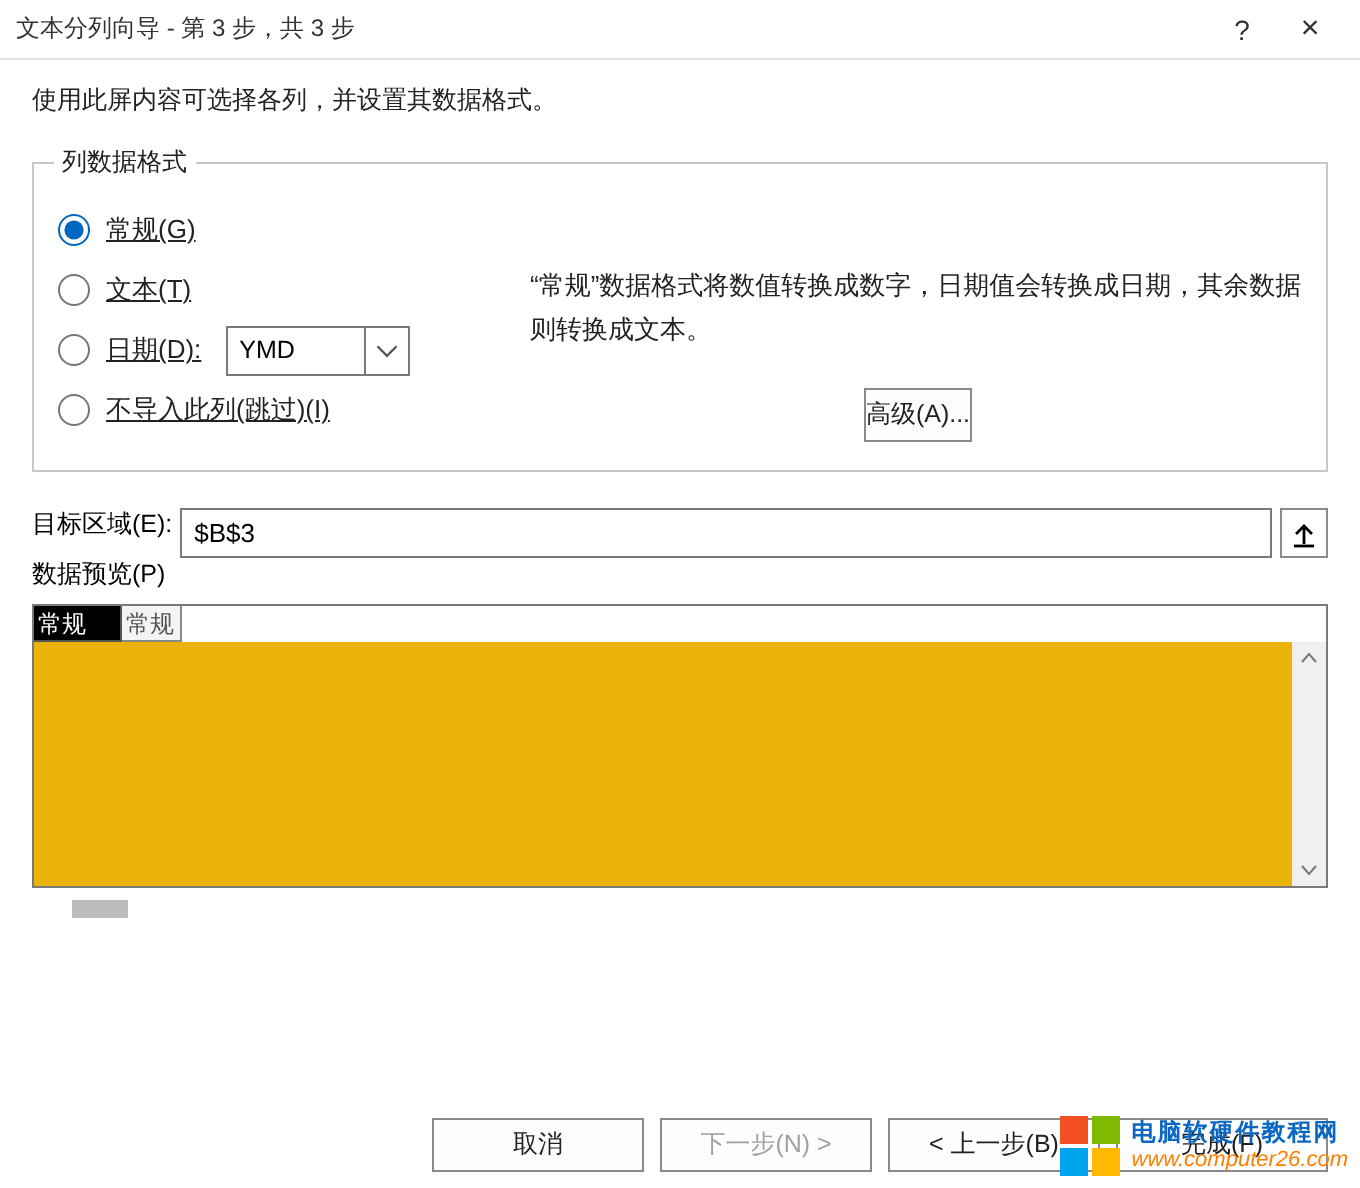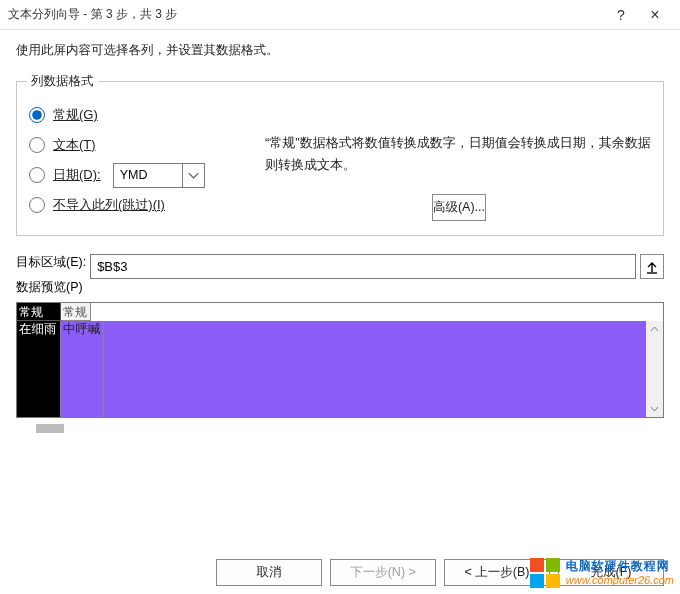--- a/index.html
+++ b/index.html
@@ -72,21 +72,21 @@
     flex: 1; height: 25px; border: 1px solid #7a7a7a; padding: 2px 6px;
     font-size: 13px; font-family: inherit;
   }
   .ref-btn {
     width: 24px; height: 25px; border: 1px solid #8a8a8a; background: #fff;
     display: flex; align-items: center; justify-content: center; cursor: pointer;
   }
   .preview-section { }
   .preview-label { font-size: 12.5px; margin-bottom: 4px; }
   .preview-box {
-    border: 1px solid #7a7a7a; height: 116px; position: relative; background: #8b5cf6;
+    border: 1px solid #7a7a7a; height: 142px; position: relative; background: #eab308;
     margin-top: 6px; display: flex; flex-direction: column;
   }
   .preview-header {
     display: flex; background: #fff; border-bottom: 0; height: 18px; flex-shrink: 0;
   }
   .preview-header .col {
     border-right: 1px solid #888; border-bottom: 1px solid #888;
     font-size: 12px; color: #555; padding: 0 2px; height: 18px; line-height: 18px;
     background: #f4f4f4;
   }
@@ -189,24 +189,20 @@
     </div>
   </div>
 
   <div class="preview-section">
     <div class="preview-label">数据预览(P)</div>
     <div class="preview-box">
       <div class="preview-header">
         <div class="col">常规</div>
         <div class="col">常规</div>
       </div>
-      <div class="preview-body">
-        <div class="cell">在细雨</div>
-        <div class="cell">中呼喊</div>
-      </div>
       <div class="scroll-v">
         <div class="arrow">
           <svg width="9" height="9" viewBox="0 0 9 9">
               <path d="M1 6 L4.5 2 L8 6" stroke="#777" fill="none"></path>
             </svg>
         </div>
         <div class="arrow">
           <svg width="9" height="9" viewBox="0 0 9 9">
               <path d="M1 3 L4.5 7 L8 3" stroke="#777" fill="none"></path>
             </svg>

